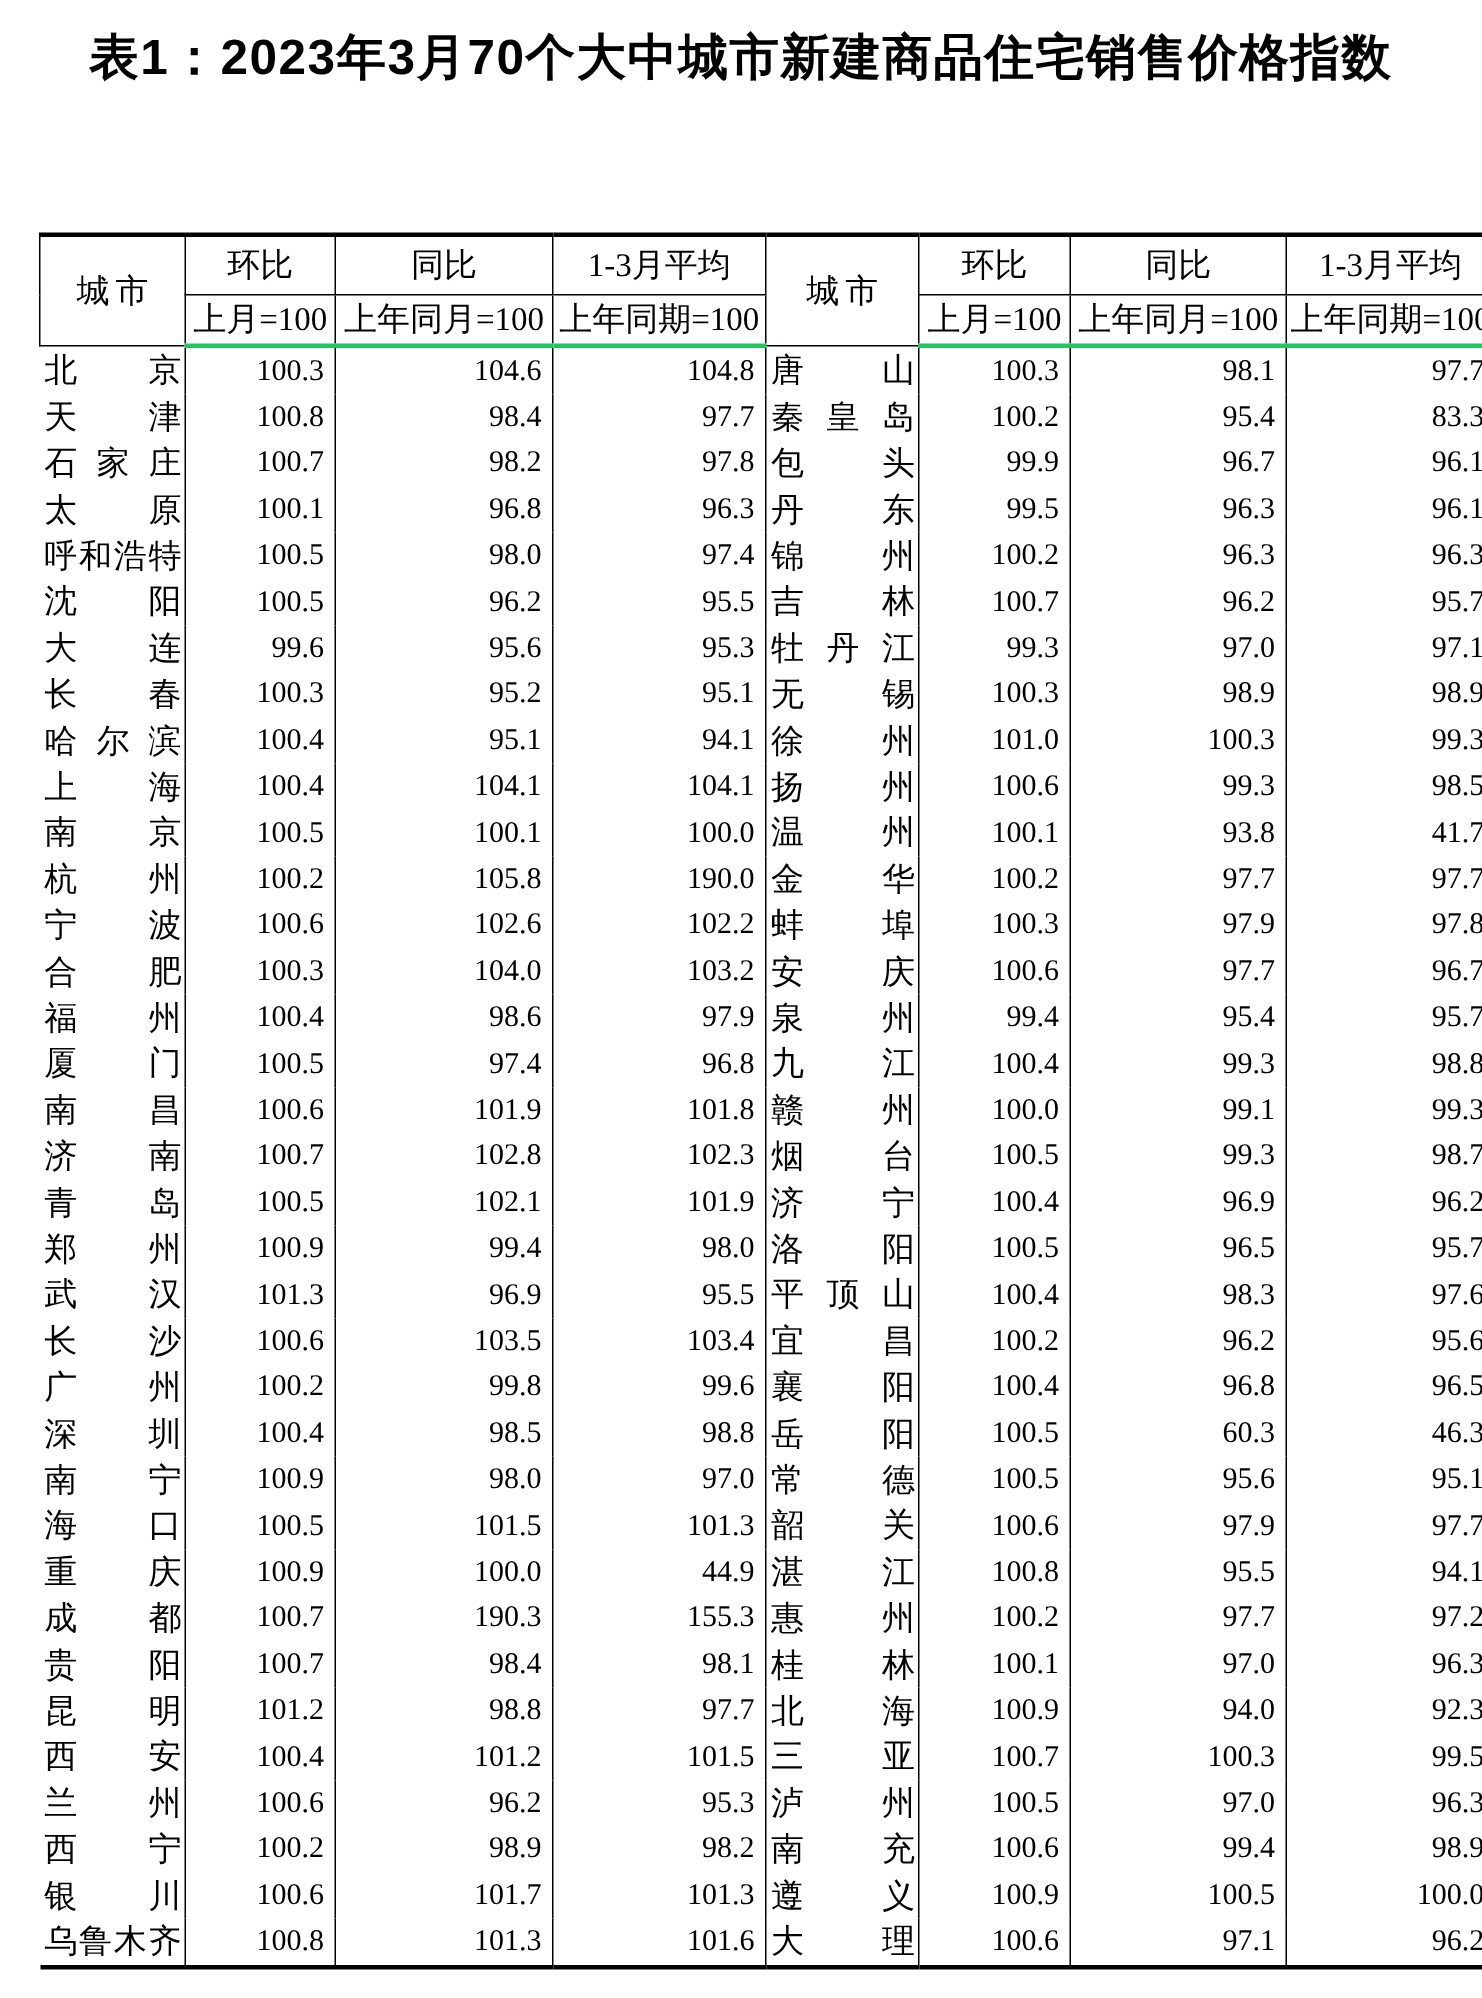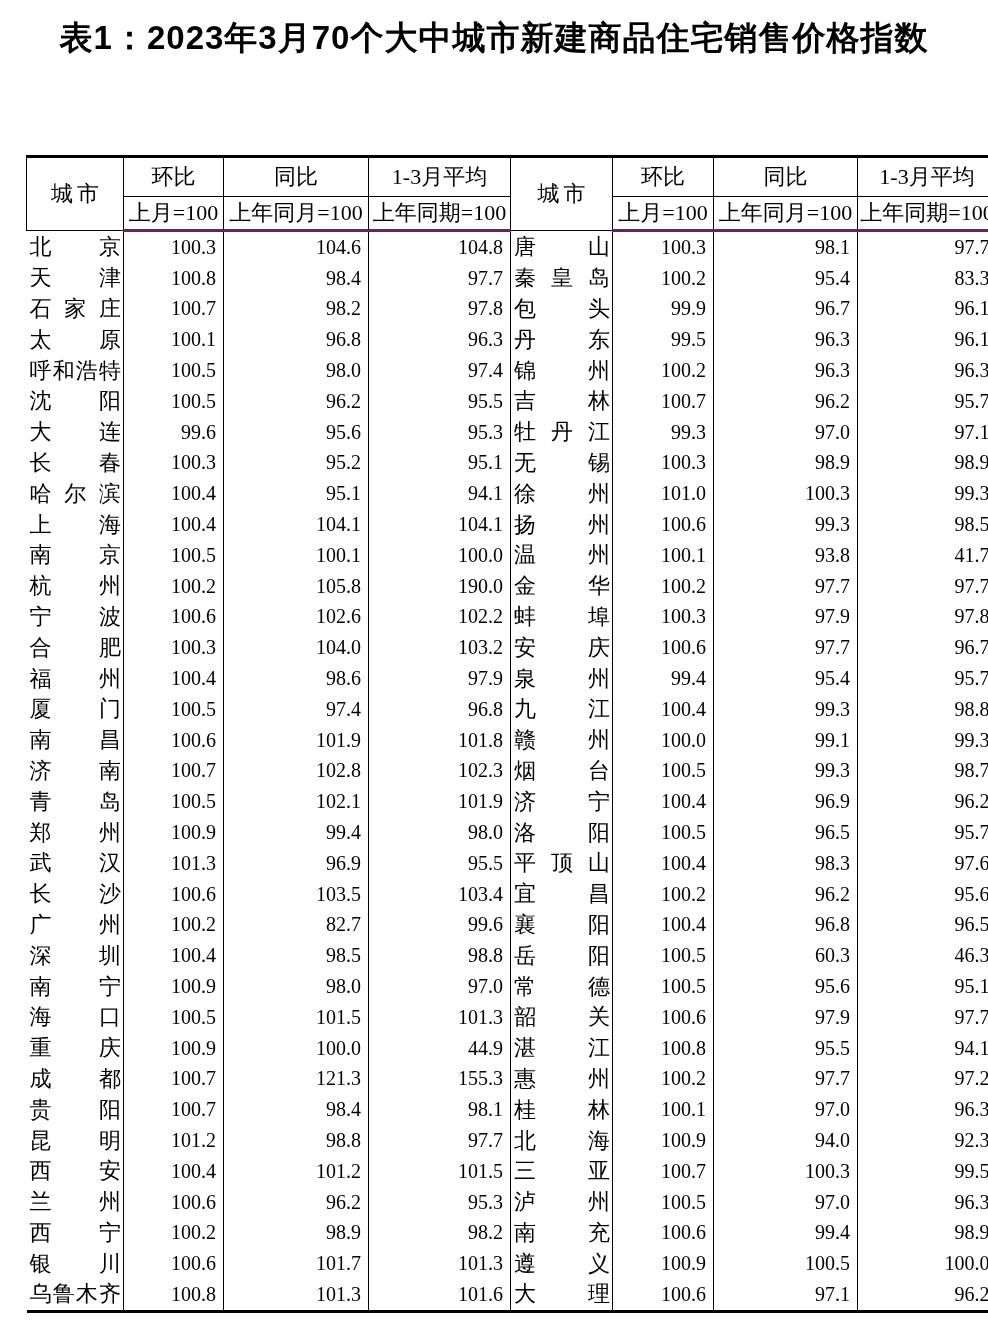--- a/index.html
+++ b/index.html
@@ -18,21 +18,21 @@
   table.price-index{
     position:absolute;top:155px;left:26px;width:970px;
     border-collapse:collapse;table-layout:fixed;
   }
   th,td{padding:0;margin:0;}
   th{
     font-weight:normal;font-size:22px;text-align:center;vertical-align:middle;
     border-left:1.5px solid #000;
   }
   thead tr.group-row th{height:38px;border-top:3px solid #000;border-bottom:1.5px solid #000;}
-  thead tr.base-row th{height:32px;border-bottom:3px solid #701a75;}
+  thead tr.base-row th{height:32px;border-bottom:3px solid #22c55e;}
   th.city-h{border-bottom:3px solid #000;letter-spacing:4px;text-indent:4px;}
   th.outer-right{border-right:1.5px solid #000;}
   tbody td{
     height:30.8px;vertical-align:middle;font-size:20px;
     border-left:1.5px solid #000;
   }
   tbody td:first-child{border-left:none;}
   tbody tr:last-child td{border-bottom:3px solid #000;}
   td.city{font-size:22px;padding-left:3px;padding-right:2px;}
   td.num{text-align:right;padding-right:7px;font-family:"Liberation Serif","DejaVu Serif",serif;}
@@ -524,21 +524,21 @@
         <td class="num">95.6</td>
       </tr>
       <tr>
         <td class="city">
           <div class="city-name">
             <span>广</span>
             <span>州</span>
           </div>
         </td>
         <td class="num">100.2</td>
-        <td class="num">82.7</td>
+        <td class="num">99.8</td>
         <td class="num">99.6</td>
         <td class="city">
           <div class="city-name">
             <span>襄</span>
             <span>阳</span>
           </div>
         </td>
         <td class="num">100.4</td>
         <td class="num">96.8</td>
         <td class="num">96.5</td>
@@ -624,21 +624,21 @@
         <td class="num">94.1</td>
       </tr>
       <tr>
         <td class="city">
           <div class="city-name">
             <span>成</span>
             <span>都</span>
           </div>
         </td>
         <td class="num">100.7</td>
-        <td class="num">121.3</td>
+        <td class="num">190.3</td>
         <td class="num">155.3</td>
         <td class="city">
           <div class="city-name">
             <span>惠</span>
             <span>州</span>
           </div>
         </td>
         <td class="num">100.2</td>
         <td class="num">97.7</td>
         <td class="num">97.2</td>

